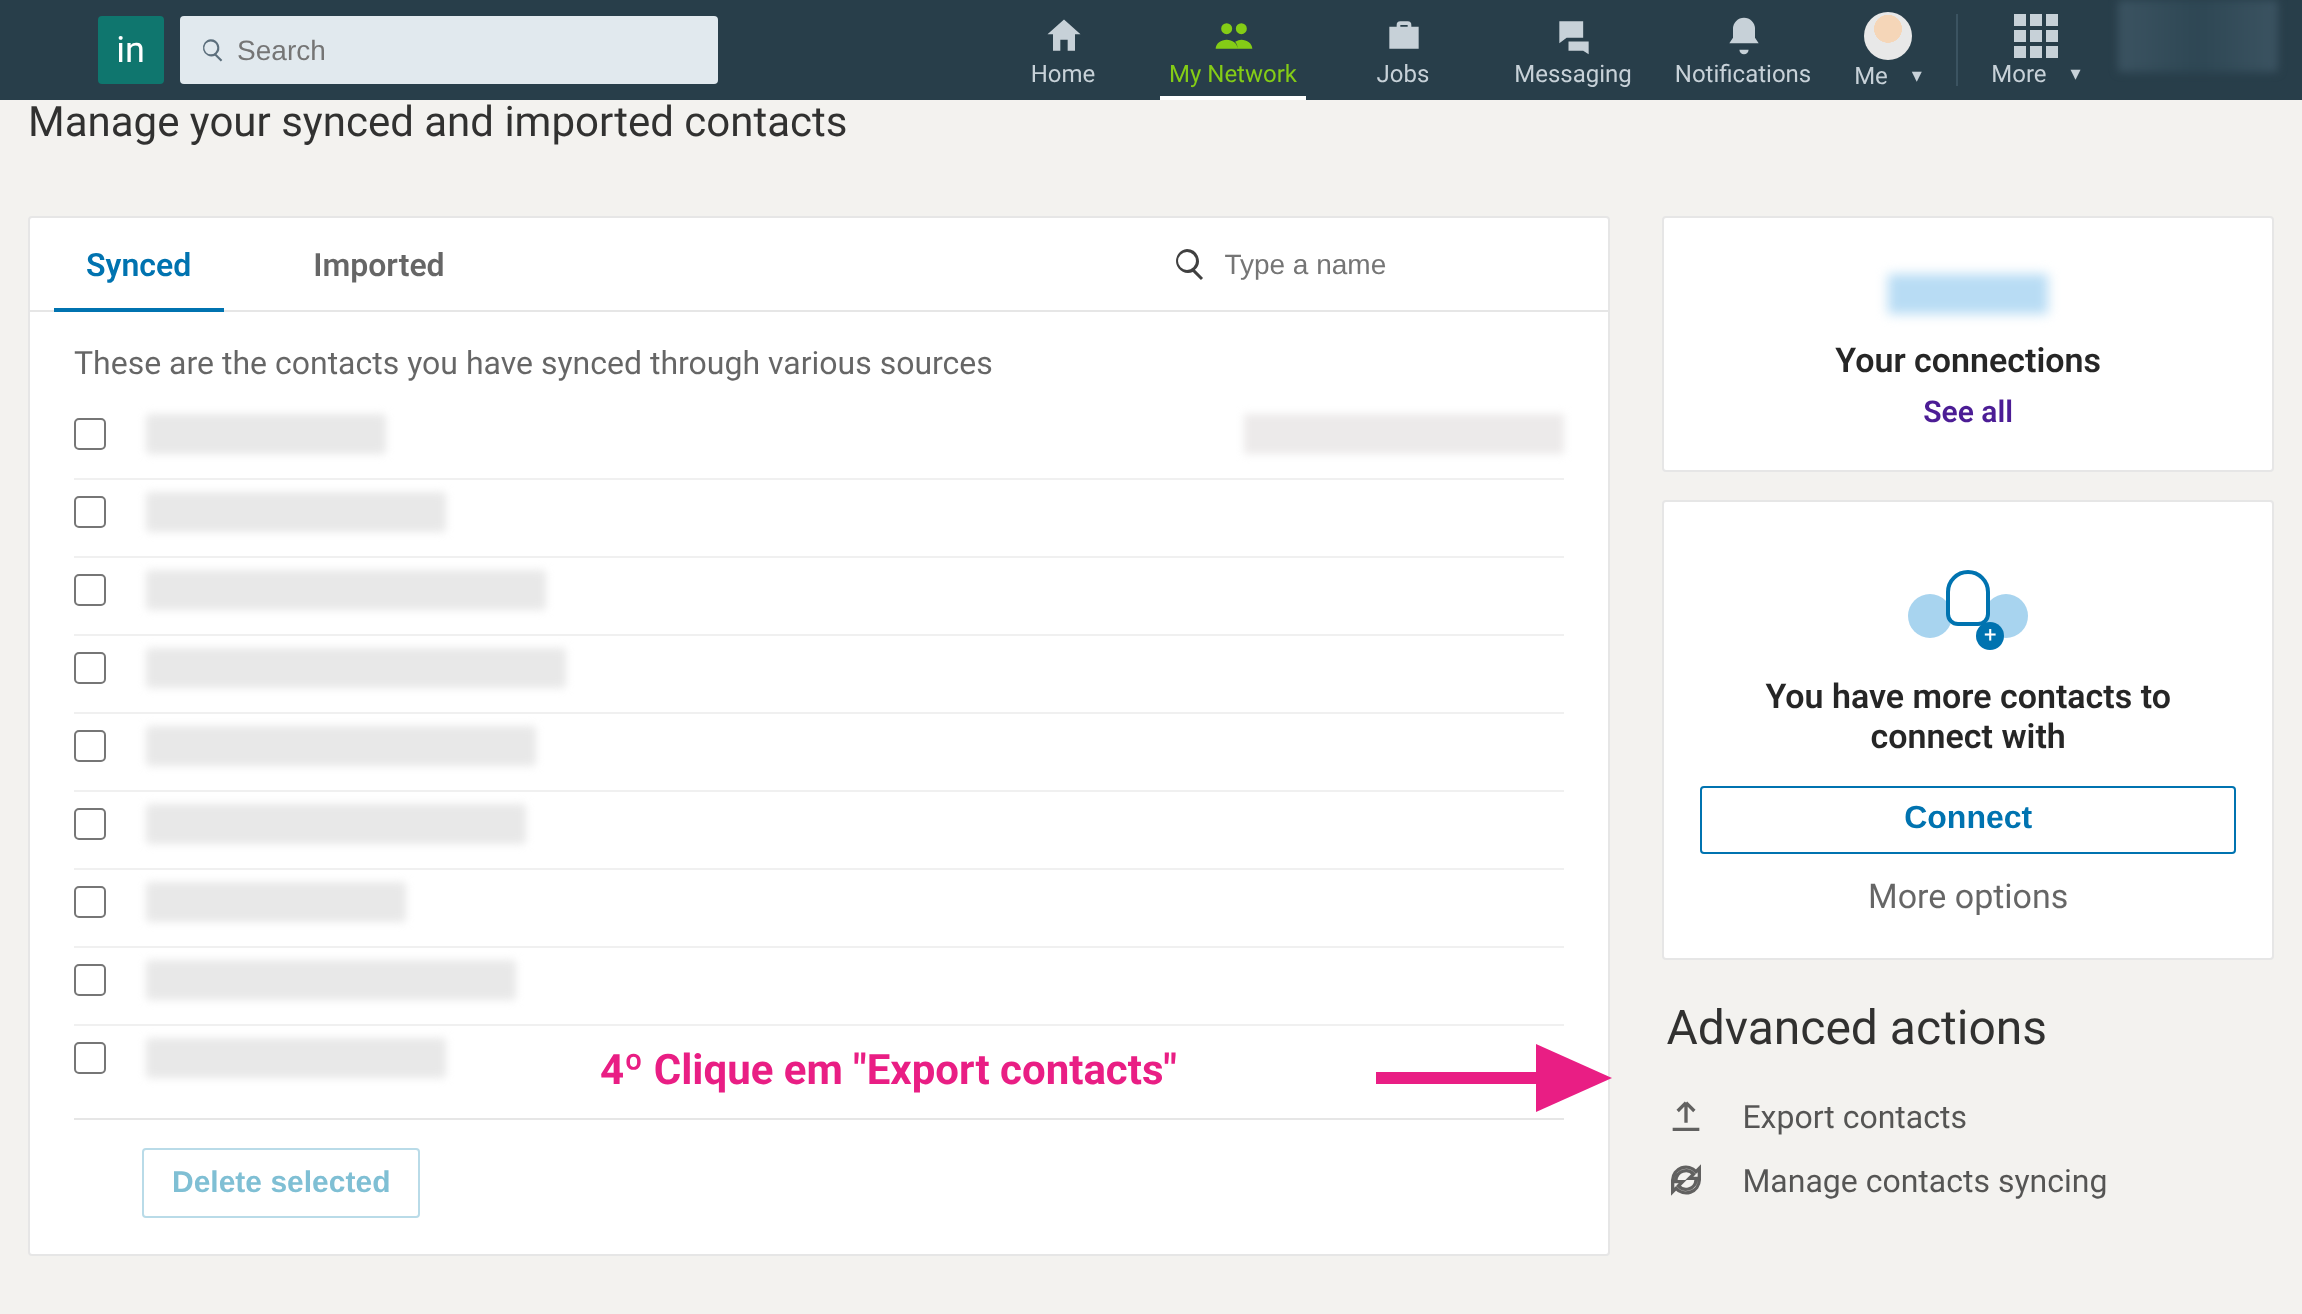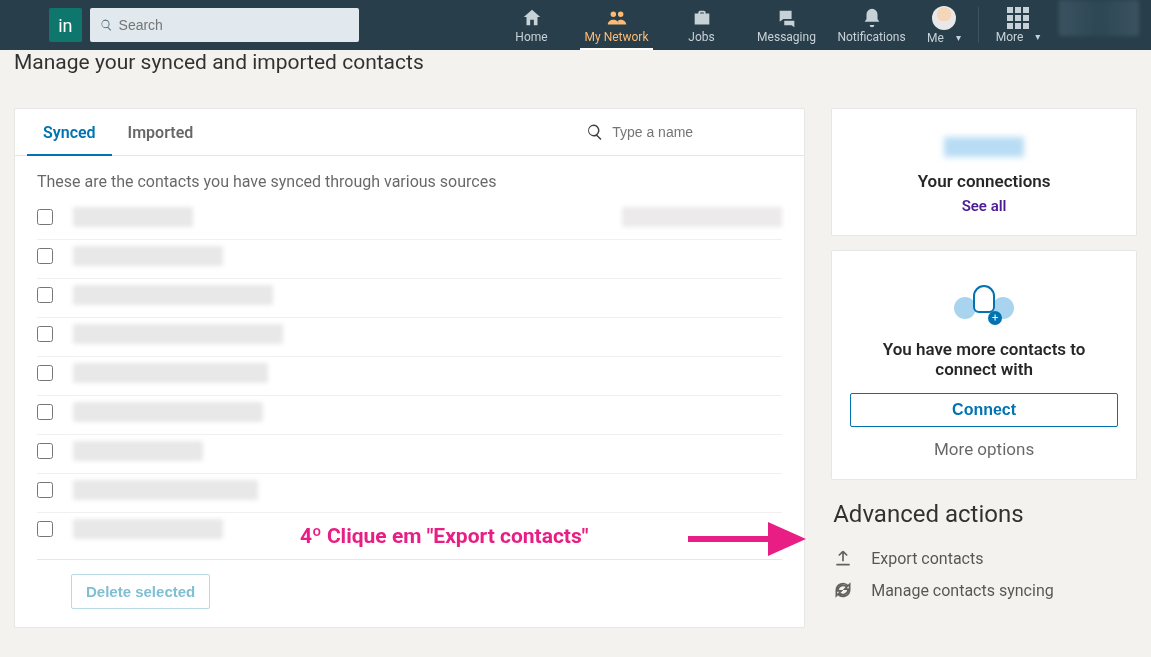--- a/index.html
+++ b/index.html
@@ -5,38 +5,38 @@
   * { box-sizing: border-box; margin: 0; padding: 0; }
   body { font-family: -apple-system, BlinkMacSystemFont, "Segoe UI", Roboto, Helvetica, Arial, sans-serif; background: #f3f2ef; width: 1151px; height: 657px; overflow: hidden; }
   .topnav { background: #283e4a; height: 50px; display: flex; align-items: center; padding: 0 12px; }
   .logo { width: 34px; height: 34px; background: #0f766e; color: #fff; font-weight: 400; font-size: 18px; display: flex; align-items: center; justify-content: center; border-radius: 2px; margin-right: 8px; margin-left: 37px; }
   .search-wrap { background: #e1e9ee; height: 34px; width: 280px; border-radius: 2px; display: flex; align-items: center; padding: 0 10px; }
   .search-wrap svg { width: 14px; height: 14px; fill: #5c6f7c; margin-right: 6px; }
   .search-wrap input { border: none; background: transparent; outline: none; font-size: 14px; color: #5c6f7c; width: 100%; }
   .nav-spacer { flex: 0 0 130px; }
   .nav-items { display: flex; align-items: stretch; height: 50px; }
   .nav-item { color: #c7d1d8; width: 85px; display: flex; flex-direction: column; align-items: center; justify-content: center; font-size: 12px; cursor: pointer; position: relative; }
-  .nav-item.active { color: #fdba74; }
+  .nav-item.active { color: #84cc16; }
   .nav-item.active::after { content:""; position:absolute; bottom:0; left:6px; right:6px; height:2px; background:#fff; }
   .nav-item svg { width: 22px; height: 22px; fill: currentColor; margin-bottom: 1px; }
   .nav-avatar { width: 24px; height: 24px; border-radius: 50%; background: radial-gradient(circle at 50% 35%, #f5d6b8 0 35%, #e8e8e8 36% 100%); margin-bottom: 1px; }
   .nav-item .label { display:flex; align-items:center; gap:12px;}
   .nav-item .caret { font-size: 10px; }
   .nav-divider { width: 1px; background: #3b5361; height: 36px; align-self: center; margin: 0 4px; }
   .work-apps { width:22px;height:22px;display:grid;grid-template-columns:repeat(3,1fr);grid-template-rows:repeat(3,1fr);gap:2px; margin-bottom:1px;}
   .work-apps span{background:#c7d1d8;}
   .blur-ad { width: 80px; height: 36px; margin-left: 6px; background: linear-gradient(90deg,#3b5361,#2e4754,#3b5361); filter: blur(2px); border-radius:2px;}
   
   .page { padding: 18px 14px 0 14px; display: flex; gap: 26px; }
   .page-title { font-size: 21px; font-weight: 400; color: rgba(0,0,0,.8); margin-bottom: 16px; }
   .left-col { width: 802px; }
   .right-col { width: 310px; }
   .card { background: #fff; border: 1px solid #e6e6e6; border-radius: 2px; box-shadow: 0 0 0 rgba(0,0,0,0); }
   
-  .tabbar { display: flex; align-items: center; border-bottom: 1px solid #e6e6e6; height: 47px; padding: 0 12px; }
+  .tabbar { display: flex; align-items: center; border-bottom: 1px solid #e6e6e6; height: 47px; padding: 0 12px; gap: 29px; }
   .tab { font-size: 16px; font-weight: 600; color: rgba(0,0,0,.6); padding: 0 16px; height:100%; display:flex; align-items:center; cursor:pointer; position:relative;}
   .tab.active { color: #0073b0; }
   .tab.active::after { content:""; position:absolute; bottom:-1px; left:0; right:0; height:2px; background:#0073b0;}
   .tabbar .search { margin-left: auto; display:flex; align-items:center; gap:8px; color: rgba(0,0,0,.55);}
   .tabbar .search svg{width:18px;height:18px;fill:rgba(0,0,0,.75);}
   .tabbar .search input{border:none;outline:none;font-size:14px;color:rgba(0,0,0,.55);width:180px;}
   
   .subtext { font-size: 16px; color: rgba(0,0,0,.6); padding: 16px 22px 10px 22px;}
   .contact-row { display:flex; align-items:center; gap: 20px; padding: 6px 22px;}
   .contact-row input[type=checkbox]{ width:16px;height:16px; accent-color:#666;}

